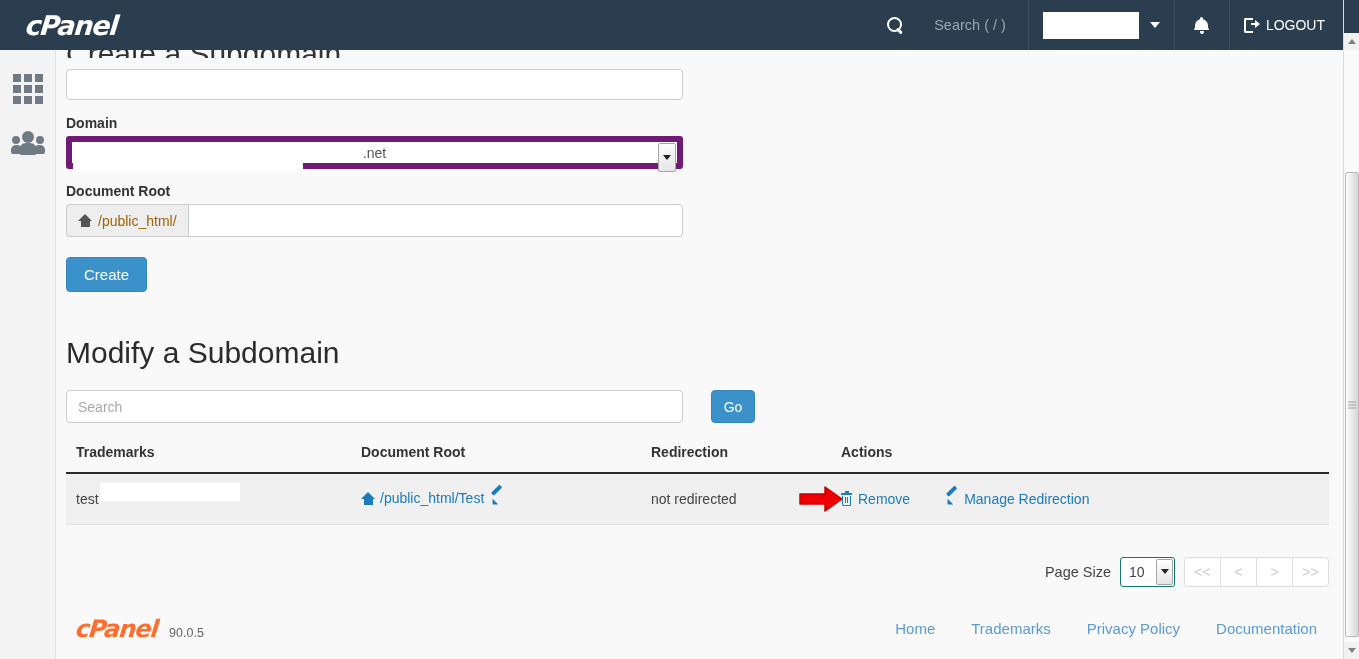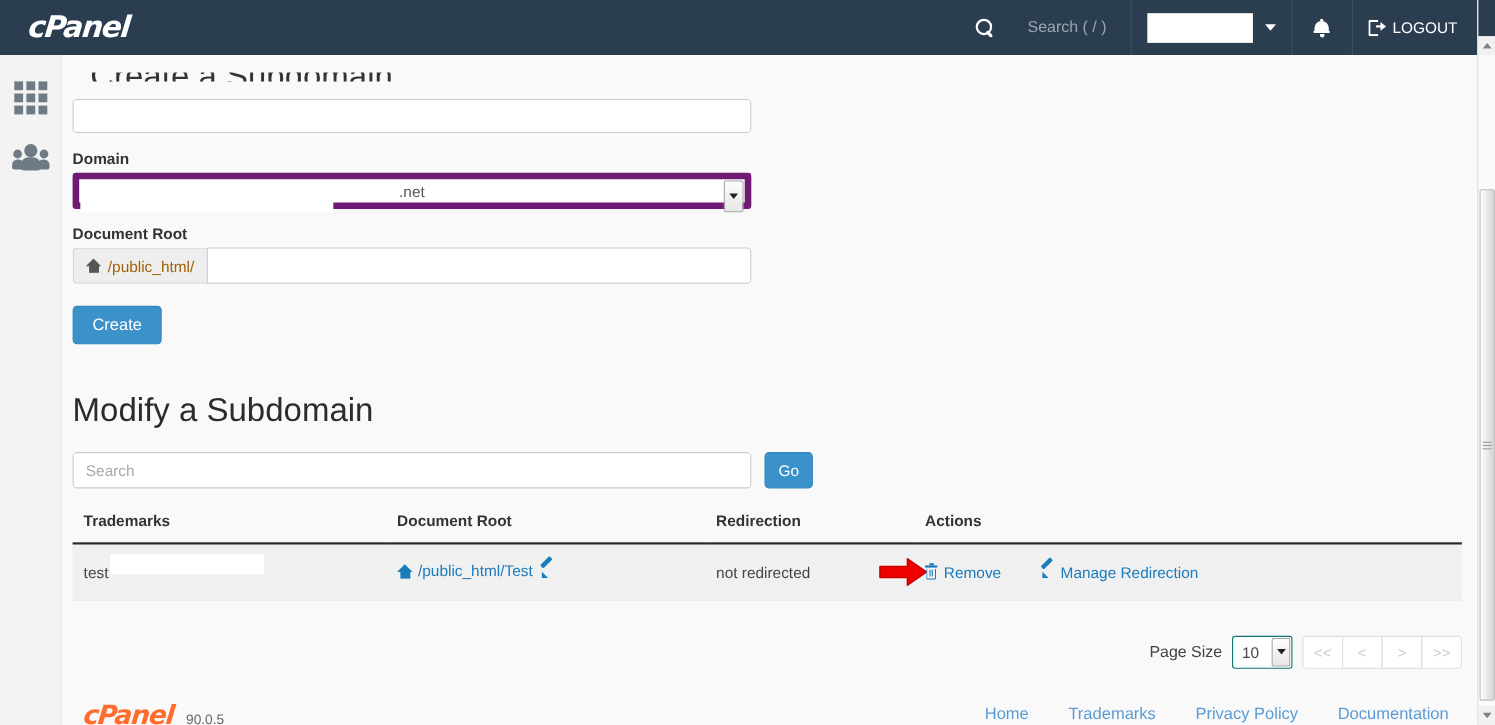--- a/index.html
+++ b/index.html
@@ -116,21 +116,21 @@
   .people-ico .b-r { position:absolute; right:0px; top:15px; width:11px; height:9px; background:#707a84; border-radius:5px 5px 2px 2px; }
 
   
   .content {
     position:absolute; left:56px; top:50px; width: 1287px; height: 609px;
     background:#f9f9f9; overflow:hidden;
   }
   .content-inner { padding: 0 0 0 10px; }
 
   .cut-heading {
-    margin: 16px; padding: 0 0 0 0; height: 8px; overflow:hidden;
+    margin: 0; padding: 0 0 0 0; height: 8px; overflow:hidden;
     font-size: 30px; color:#333; font-weight:400; line-height: 0.28em;
     white-space: nowrap;
   }
 
   .field-label {
     font-size: 14px; font-weight: bold; color: #333; margin: 0 0 5px 0;
   }
   .txt-input {
     width: 617px; height: 31px; border: 1px solid #cccccc; border-radius: 4px;
     background: #ffffff; font-size: 14px; color:#555; padding: 0 10px;
@@ -190,21 +190,21 @@
   .btn-go {
     background:#3b91ca; border:1px solid #3586bd; color:#ffffff;
     font-size:14px; border-radius:4px; width: 44px; height:33px; cursor:pointer;
     font-family:"Liberation Sans", sans-serif;
   }
 
   h2.section-title {
     font-size: 30px; font-weight: 400; color: #2b2b2b; margin: 0; line-height: 1;
   }
 
-  .search-row { display:flex; align-items:center; gap: 12px; }
+  .search-row { display:flex; align-items:center; gap: 28px; }
   .search-input {
     width: 617px; height: 33px; border:1px solid #cccccc; border-radius:4px;
     background:#ffffff; font-size:14px; padding: 0 11px; color:#555;
     font-family:"Liberation Sans", sans-serif;
   }
   .search-input::placeholder { color:#a9a9a9; }
 
   
   table.subdom {
     width: 1263px; border-collapse: collapse; table-layout: fixed;

